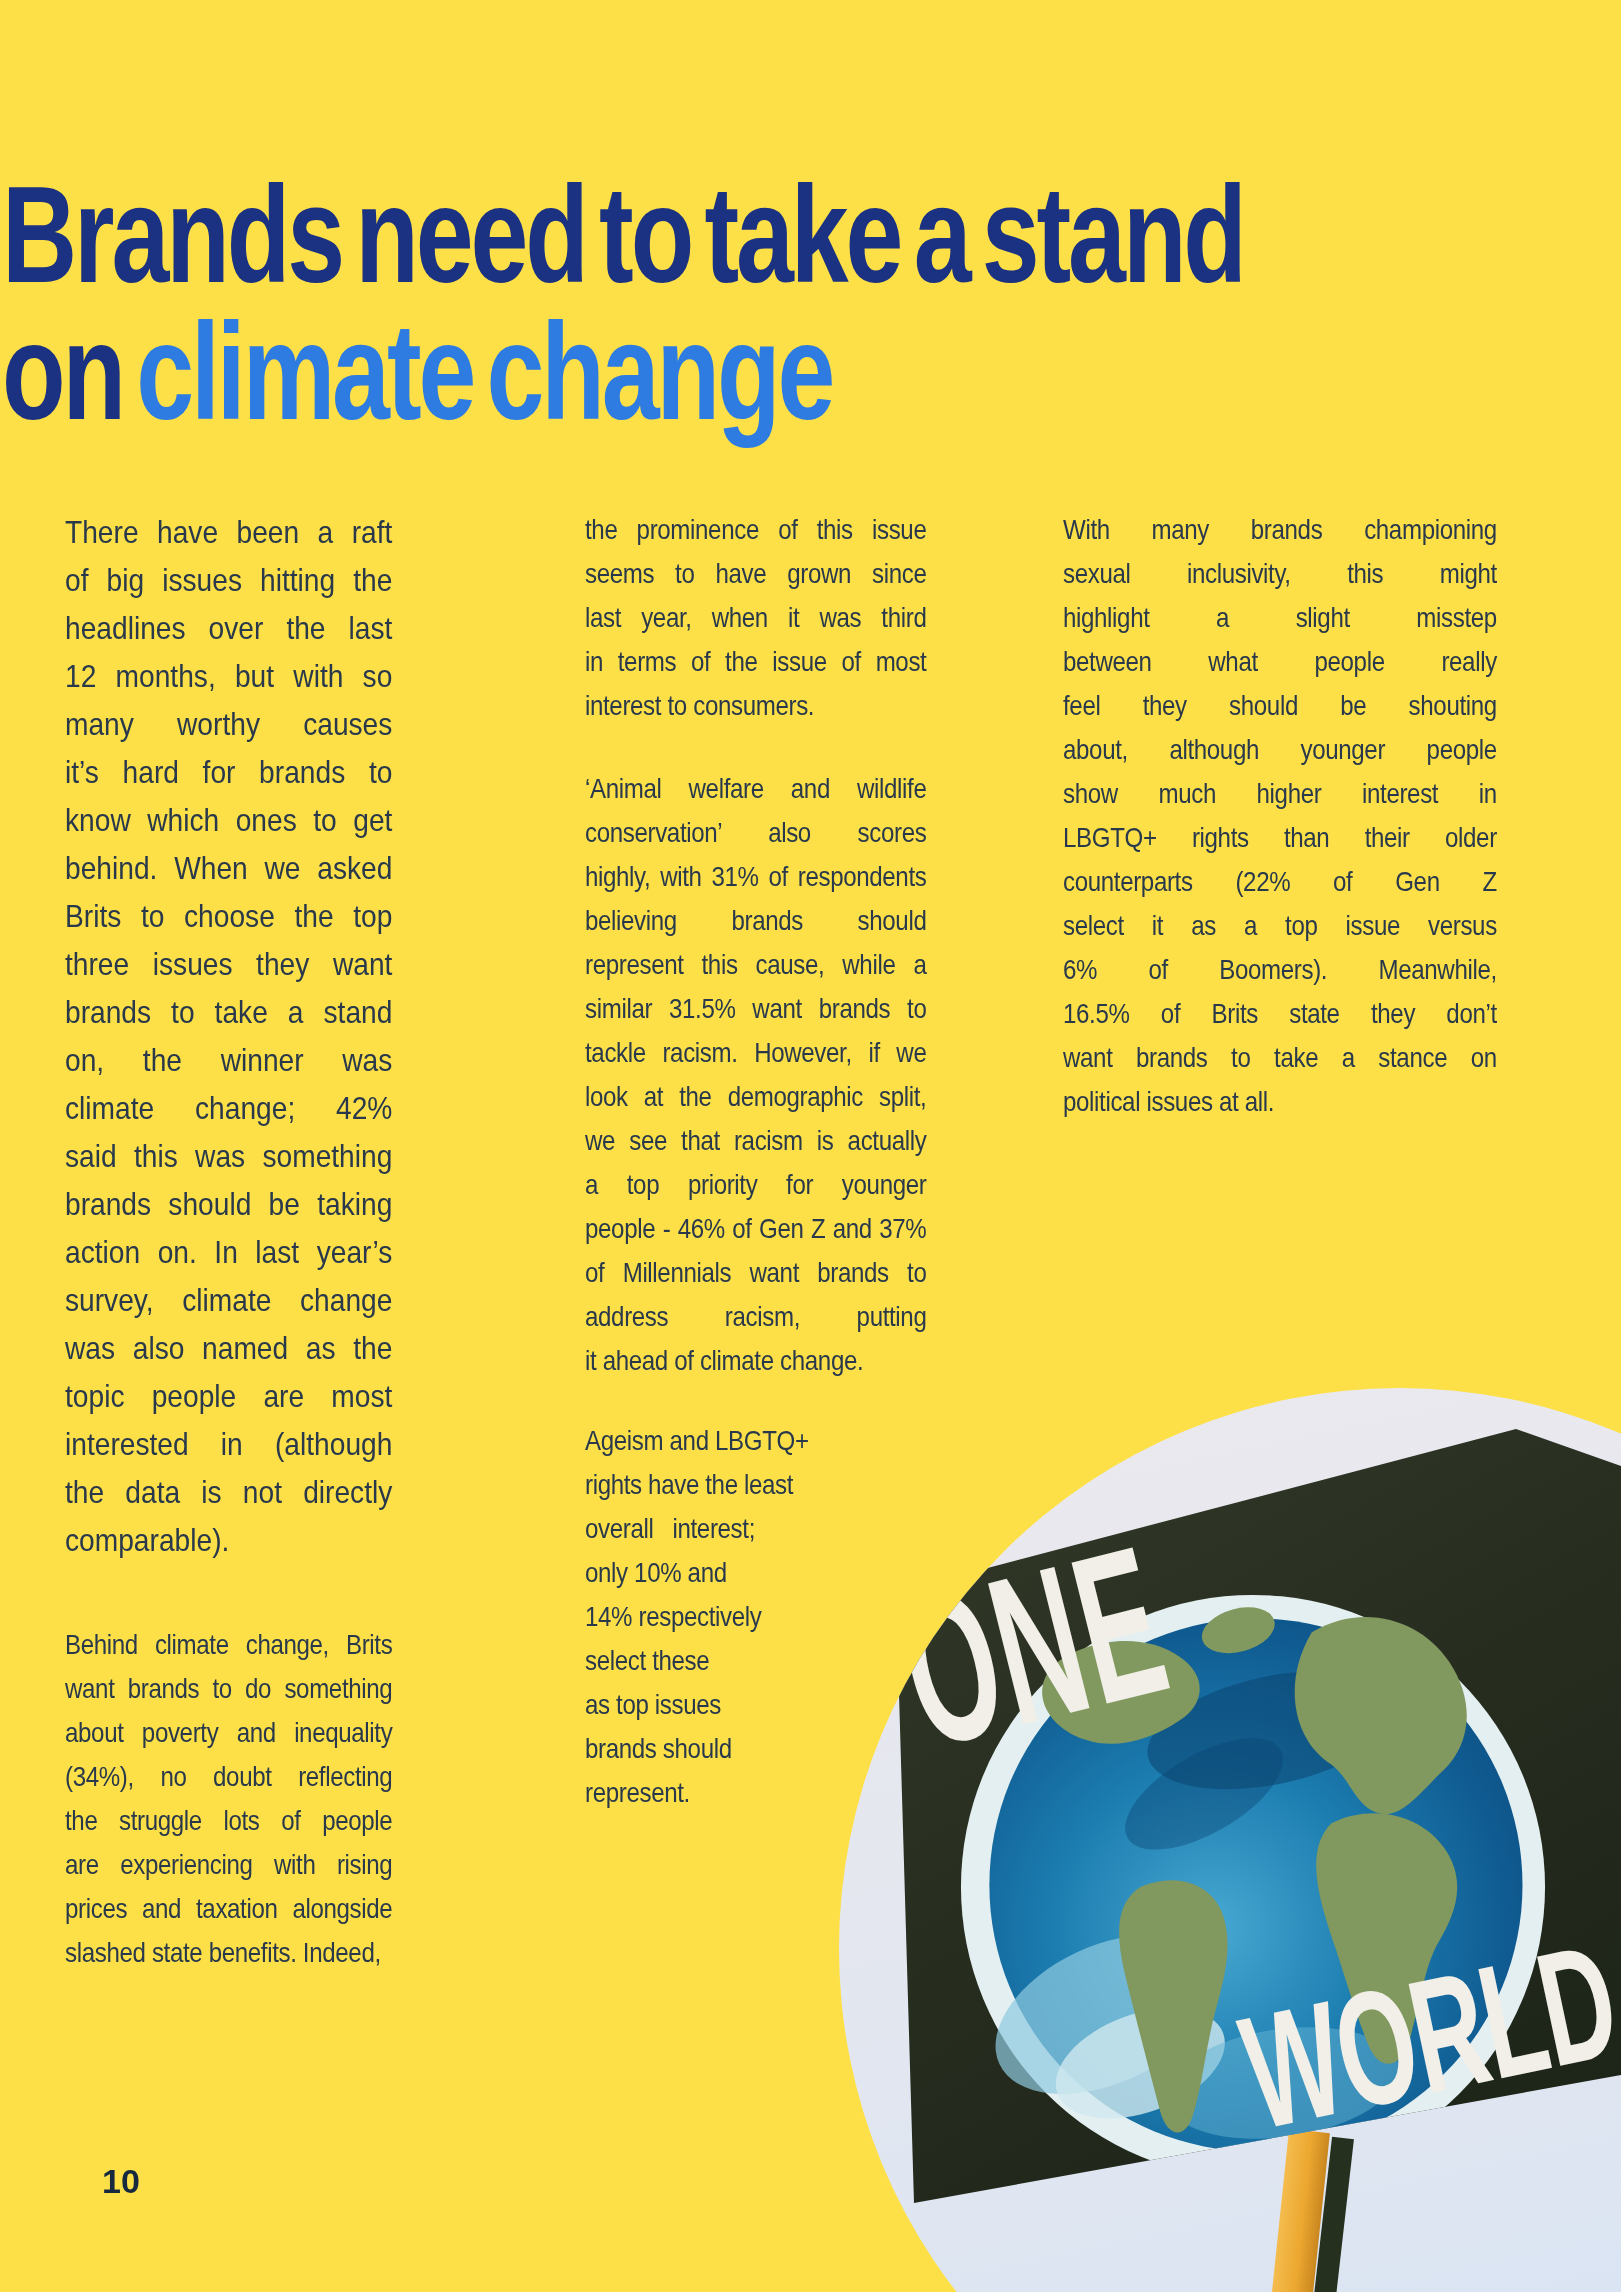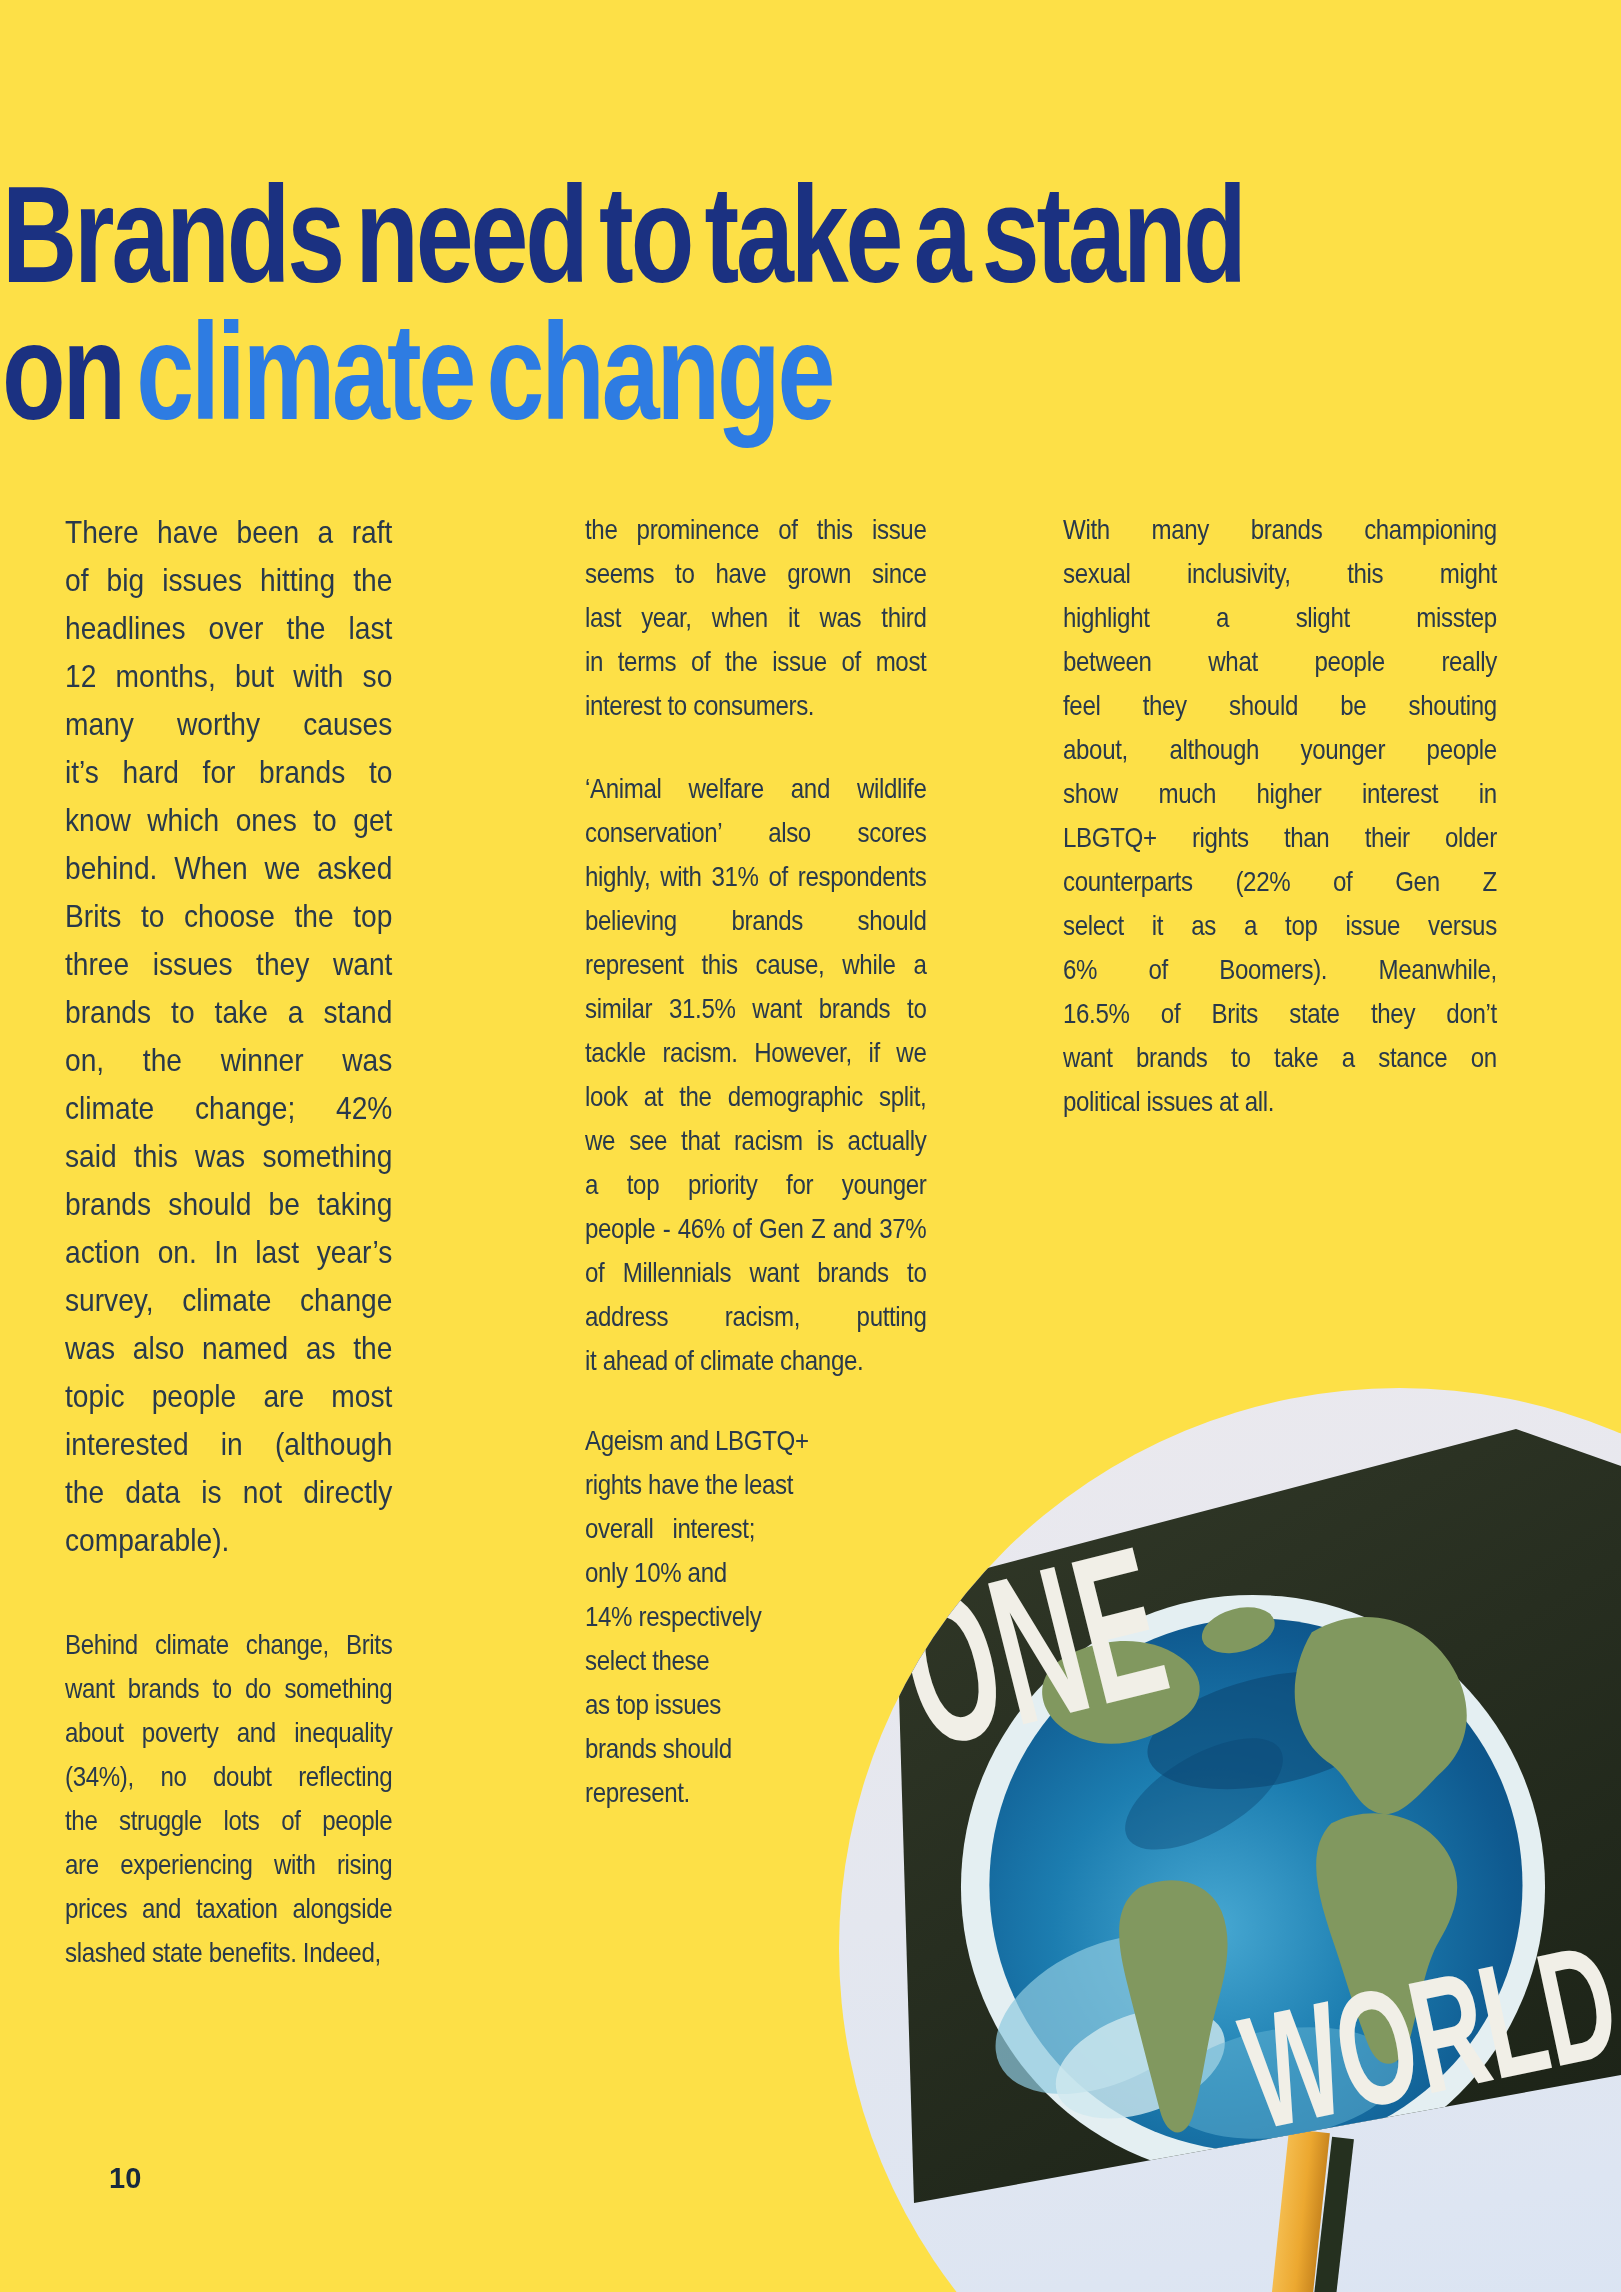--- a/index.html
+++ b/index.html
@@ -25,22 +25,22 @@
   .col3{left:1063px;width:493px;}
   .para{margin:0;}
   .big  {font-size:32px; line-height:48px;}
   .small{font-size:27.4px; line-height:44px; letter-spacing:-0.015em;}
   .mt60{margin-top:59px;} .mt40{margin-top:39px;} .mt37{margin-top:36px;}
   .jl .ln{text-align:justify; text-align-last:justify;}
   .jl .ln.last{text-align-last:left;}
   .rag .ln{text-align:left;}
   
   .page-number{
-    position:absolute; left:109px; top:2162px;
-    font-size:29px; font-weight:700; color:#17293e;
+    position:absolute; left:102px; top:2162px;
+    font-size:34px; font-weight:700; color:#17293e;
   }
   
   .photo-circle{
     position:absolute; left:839px; top:1388px; width:1121px; height:1121px;
     border-radius:50%; overflow:hidden;
     background:linear-gradient(168deg,#ebe9ee 0%,#e4e7ef 40%,#dde5f2 70%,#d5e2f4 100%);
   }
   .stick{
     position:absolute; left:450px; top:743px; width:41px; height:490px;
     transform:rotate(6deg); transform-origin:top center;

